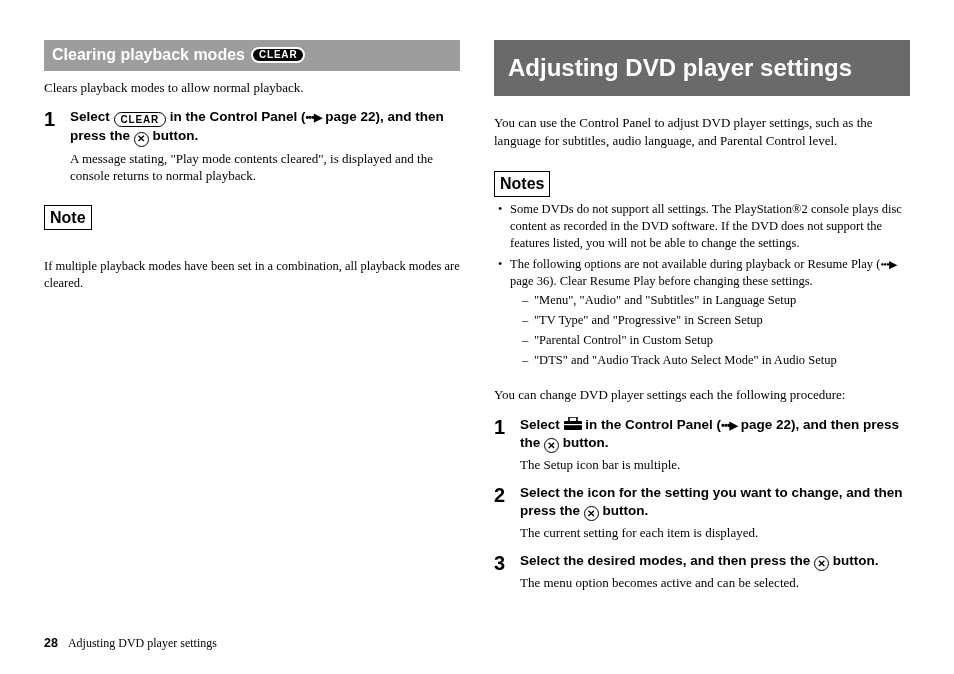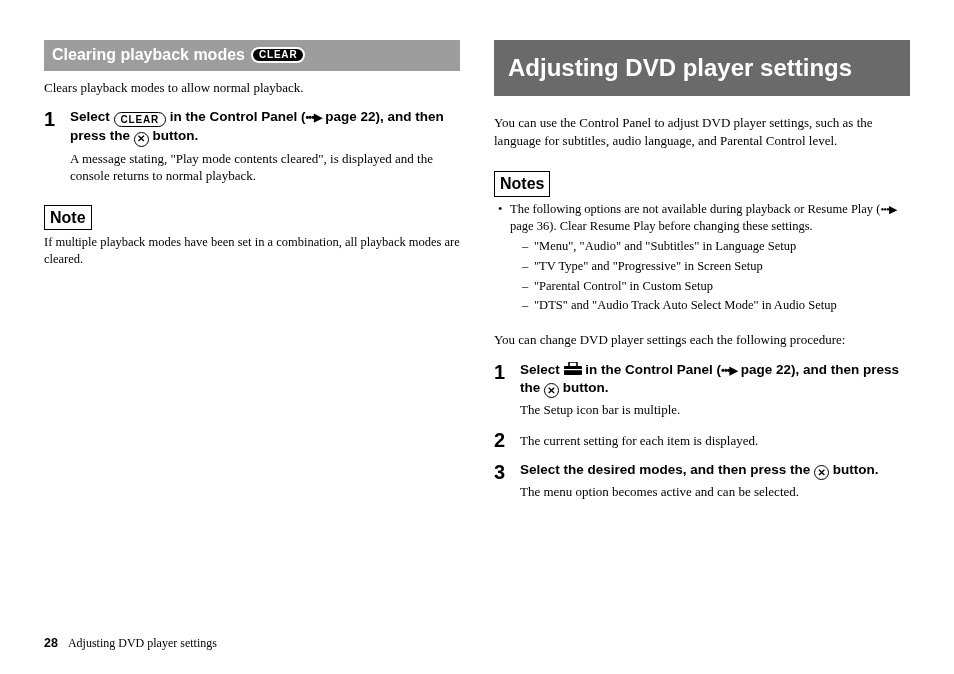--- a/index.html
+++ b/index.html
@@ -115,21 +115,21 @@
   }
   .note-label {
     display: inline-block;
     border: 1px solid #000;
     font-family: Arial, Helvetica, sans-serif;
     font-weight: bold;
     font-size: 16px;
     padding: 1px 5px;
     margin: 10px 0 4px 0;
   }
-  .note-text { font-size: 12.5px; margin-bottom: 6px; }
+  .note-text { font-size: 12.5px; margin-bottom: 6px; margin-top: 24px; }
   .bullets { list-style: none; padding-left: 4px; font-size: 12.5px; }
   .bullets > li { display: flex; margin-bottom: 4px; }
   .bullets > li::before { content: "•"; width: 12px; flex-shrink: 0; }
   .sublist { list-style: none; padding-left: 12px; font-size: 12.5px; margin-top: 3px;}
   .sublist > li { display: flex; margin-bottom: 3px; }
   .sublist > li::before { content: "–"; width: 12px; flex-shrink: 0; }
   .toolbox-icon {
     display: inline-block;
     width: 18px; height: 13px;
     vertical-align: -1px;
@@ -174,20 +174,23 @@
     <p class="note-text">If multiple playback modes have been set in a combination, all playback modes are cleared.</p>
   </div>
 
   <div class="col">
     <div class="main-heading">Adjusting DVD player settings</div>
     <p class="body-text">You can use the Control Panel to adjust DVD player settings, such as the language for subtitles, audio language, and Parental Control level.</p>
 
     <div class="note-label">Notes</div>
     <ul class="bullets">
       <li>
+          <span>Some DVDs do not support all settings. The PlayStation®2 console plays disc content as recorded in the DVD software. If the DVD does not support the features listed, you will not be able to change the settings.</span>
+        </li>
+      <li>
         <div>
           <span>The following options are not available during playback or Resume Play (</span><span class="xref">•••▶</span><span> page 36). Clear Resume Play before changing these settings.</span>
           <ul class="sublist">
             <li>
                 <span>"Menu", "Audio" and "Subtitles" in Language Setup</span>
               </li>
             <li>
                 <span>"TV Type" and "Progressive" in Screen Setup</span>
               </li>
             <li>
@@ -213,20 +216,23 @@
                 <rect x="0" y="7" width="18" height="1.2" fill="#fff"></rect>
               </svg></span><span> in the Control Panel (</span><span class="xref">•••▶</span><span> page 22), and then press the </span><span class="circle-btn">✕</span><span> button.</span>
         </div>
         <div class="step-desc">The Setup icon bar is multiple.</div>
       </div>
     </div>
 
     <div class="step">
       <div class="step-num">2</div>
       <div class="step-body">
+        <div class="step-title">
+          <span>Select the icon for the setting you want to change, and then press the </span><span class="circle-btn">✕</span><span> button.</span>
+        </div>
         <div class="step-desc">The current setting for each item is displayed.</div>
       </div>
     </div>
 
     <div class="step">
       <div class="step-num">3</div>
       <div class="step-body">
         <div class="step-title">
           <span>Select the desired modes, and then press the </span><span class="circle-btn">✕</span><span> button.</span>
         </div>

